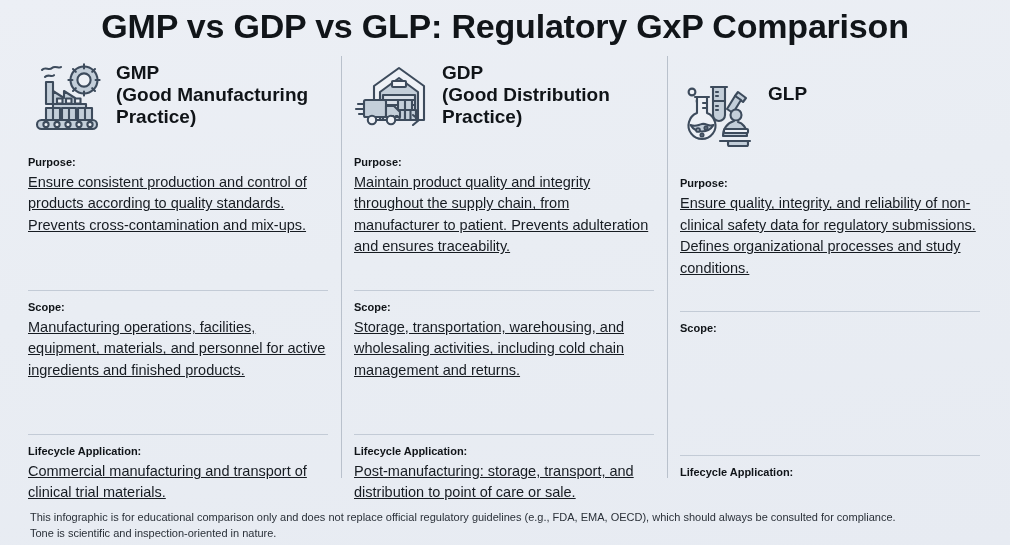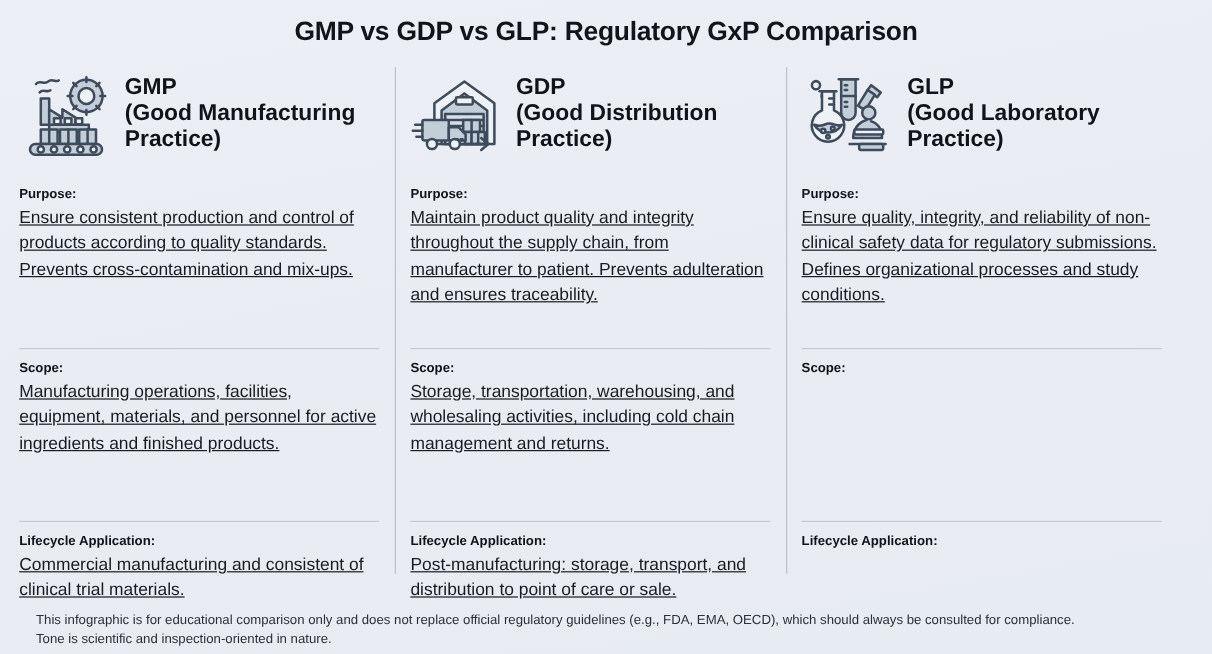--- a/index.html
+++ b/index.html
@@ -28,33 +28,33 @@
 
   
   .title-bar {
     height: 52px;
     display: flex;
     align-items: center;
     justify-content: center;
     flex: 0 0 auto;
   }
   .title-text {
-    font-size: 22px;
+    font-size: 34px;
     font-weight: bold;
     letter-spacing: -0.2px;
     color: #111519;
     white-space: nowrap;
   }
 
   
   .columns {
     flex: 1 1 auto;
     display: flex;
-    padding: 0 4px;
-    align-items: flex-start;
+    padding: 0 16px;
+    align-items: center;
   }
 
   .column {
     width: 326px;
     flex: 0 0 326px;
     padding: 6px 14px 0 12px;
     position: relative;
   }
   .column.with-divider::after {
     content: "";
@@ -193,21 +193,21 @@
       <div class="section sec-purpose">
         <div class="sec-label">Purpose:</div>
         <div class="sec-body">Ensure consistent production and control of products according to quality standards. Prevents cross-contamination and mix-ups.</div>
       </div>
       <div class="section sec-scope">
         <div class="sec-label">Scope:</div>
         <div class="sec-body">Manufacturing operations, facilities, equipment, materials, and personnel for active ingredients and finished products.</div>
       </div>
       <div class="section sec-lifecycle">
         <div class="sec-label">Lifecycle Application:</div>
-        <div class="sec-body">Commercial manufacturing and consistent of clinical trial materials.</div>
+        <div class="sec-body">Commercial manufacturing and transport of clinical trial materials.</div>
       </div>
     </div>
 
     <div class="column with-divider">
       <div class="col-head">
         <div class="col-icon">
           <svg width="78" height="74" viewBox="0 0 78 74" fill="none" stroke="#3d4b5c" stroke-width="2.1" stroke-linecap="round" stroke-linejoin="round">
 
             <path d="M20 28 45 10l25 18v34H20z" fill="#eef1f6"></path>
             <path d="M26 34 45 20l19 14v28H26z" fill="#c3ced9"></path>
@@ -279,21 +279,20 @@
             <path d="M55 17 47 30l6 4 8-13z" fill="#c3ced9"></path>
             <circle cx="56" cy="36" r="5.5" fill="#c3ced9"></circle>
             <path d="M54 42c-7 2-11 8-11 15h24c0-9-5-13-9-14" fill="#c3ced9"></path>
             <rect x="44" y="50" width="24" height="4" rx="1" fill="#eef1f6"></rect>
             <path d="M40 62h30"></path>
             <rect x="48" y="62" width="20" height="5" rx="1.5" fill="#c3ced9"></rect>
           </svg>
         </div>
         <div class="col-titles">
           <div class="col-abbr">GLP</div>
-          <div class="col-full">(Good Laboratory Practice)</div>
         </div>
       </div>
 
       <div class="section sec-purpose">
         <div class="sec-label">Purpose:</div>
         <div class="sec-body">Ensure quality, integrity, and reliability of non-clinical safety data for regulatory submissions. Defines organizational processes and study conditions.</div>
       </div>
       <div class="section sec-scope">
         <div class="sec-label">Scope:</div>
       </div>

